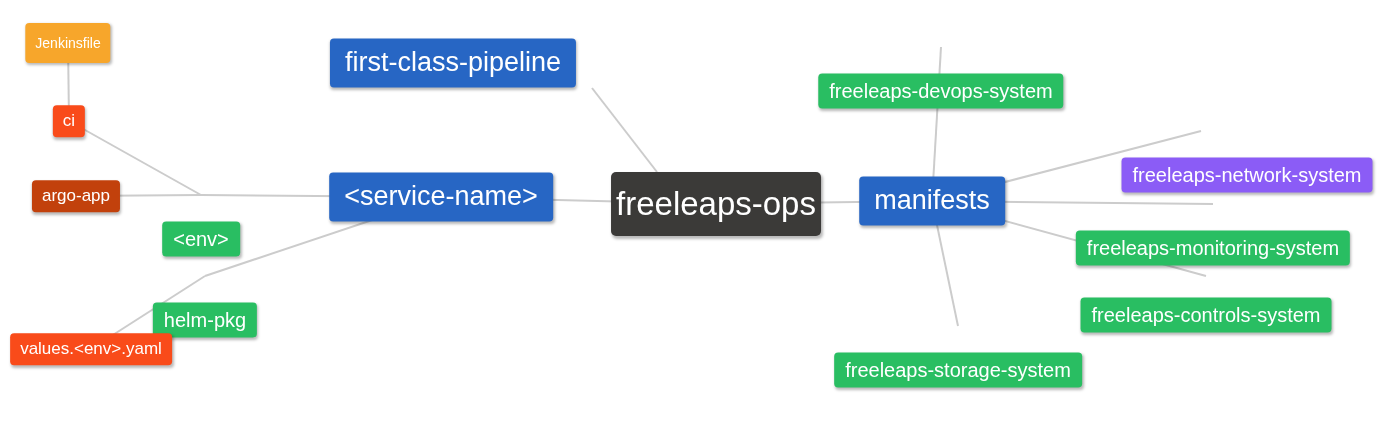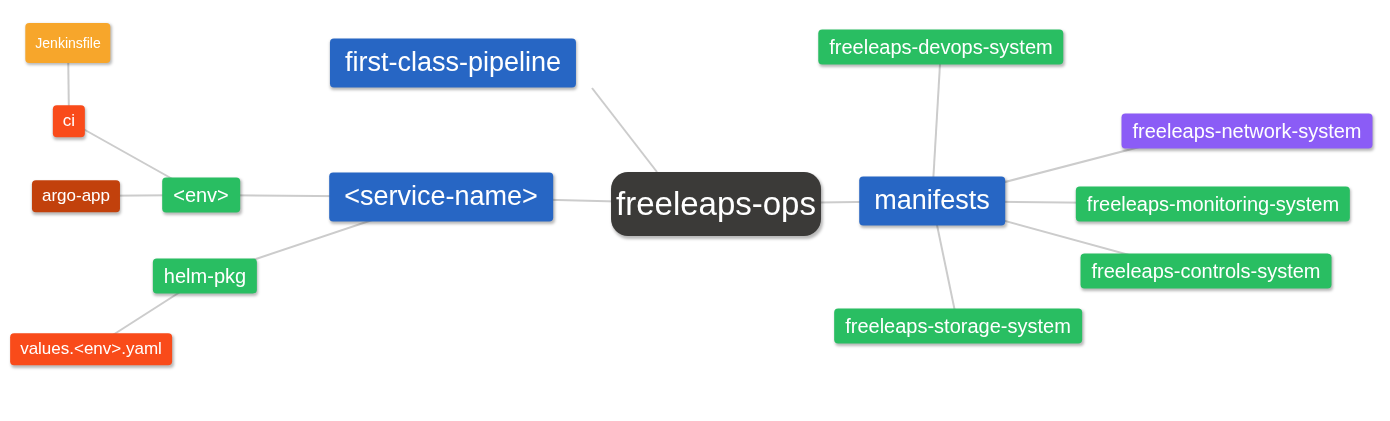--- a/index.html
+++ b/index.html
@@ -25,23 +25,23 @@
   .node {
     position: absolute;
     transform: translate(-50%, -50%);
     white-space: nowrap;
     text-align: center;
     border-radius: 4px;
     line-height: 1.15;
     box-shadow: 1px 2px 3px rgba(0,0,0,0.28);
     cursor: default;
   }
-  .node.root   { font-size: 33px; padding: 13px 5px; border-radius: 17px; }
+  .node.root   { font-size: 33px; padding: 13px 5px; border-radius: 5px; }
   .node.level1 { font-size: 27px; padding: 9px 15px;  }
-  .node.level2 { font-size: 20px; padding: 6px 11px;  }
+  .node.level2 { font-size: 20px; padding: 6px 11px; margin-top: 44px;  }
   .node.level3 { font-size: 17px; padding: 6px 10px;  }
   .node.level4 { font-size: 14px; padding: 12px 10px;  }
 </style>
 </head>
 <body>
 
 <div class="canvas" id="canvas" style="background: rgb(255, 255, 255);">
   <svg class="edge-layer" id="edge-layer">
       <line stroke="#cccccc" stroke-width="2" x1="68" y1="43" x2="69" y2="121"></line>
       <line stroke="#cccccc" stroke-width="2" x1="69" y1="121" x2="201" y2="195"></line>

